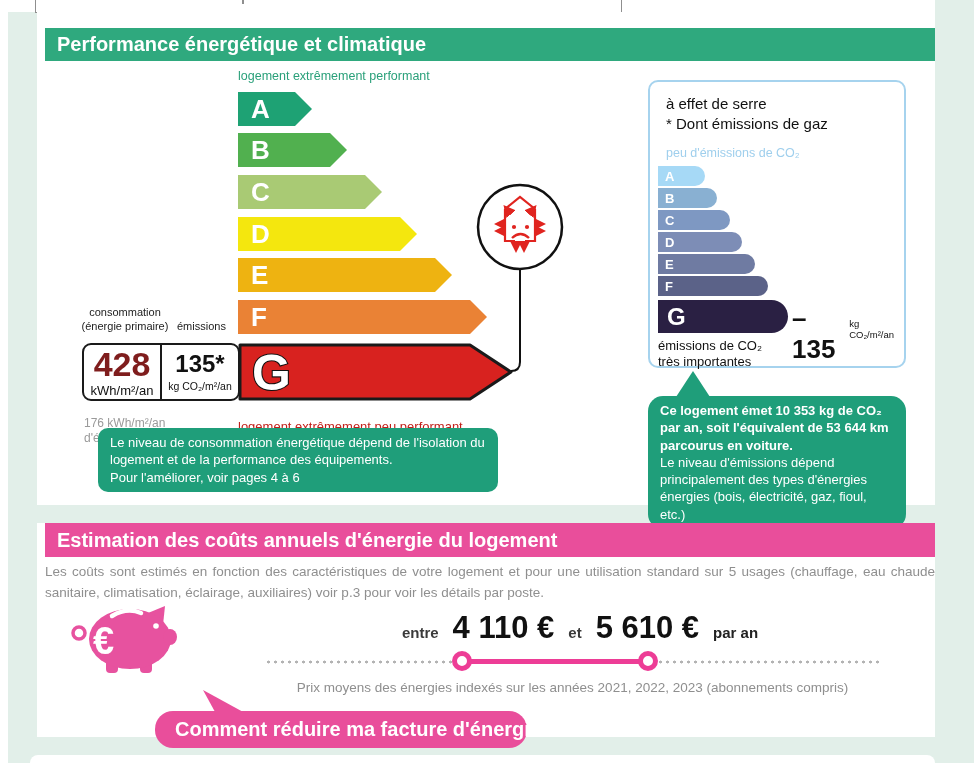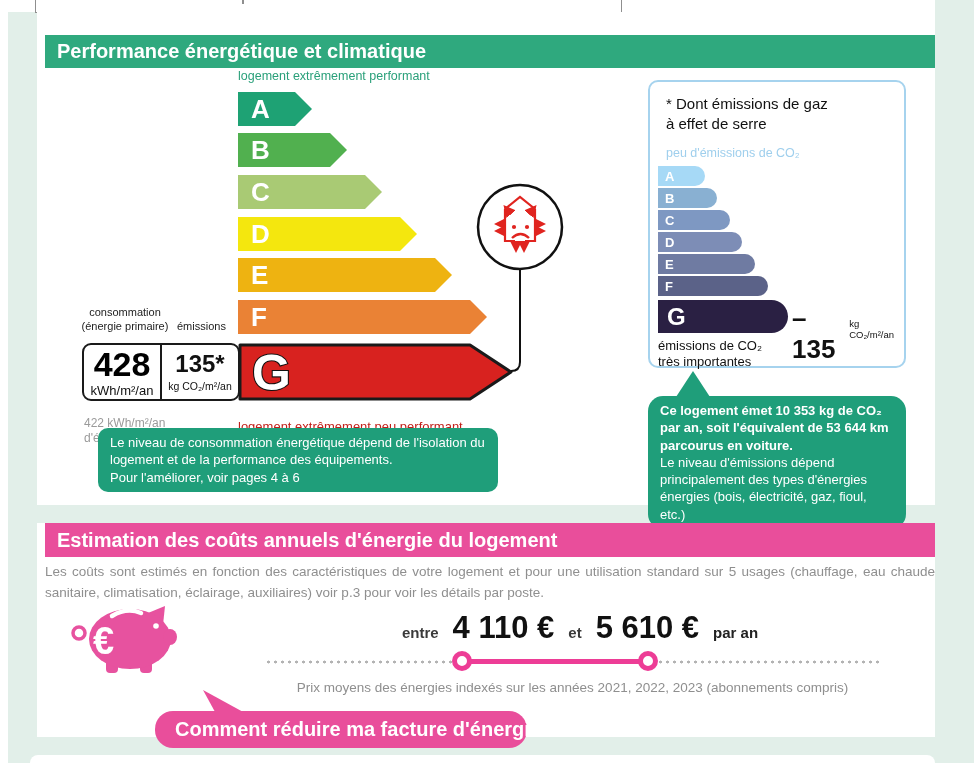--- a/index.html
+++ b/index.html
@@ -14,35 +14,35 @@
                   border:1.5px solid #8f8f8f;}
   .top-cutoff-divider{left:206px;top:0;width:2px;height:11px;background:#8f8f8f;}
   .panel-white{background:#fff;}
   .sec1-panel{left:37px;top:12px;width:898px;height:493px;}
   .sec2-panel{left:37px;top:523px;width:898px;height:214px;}
   .next-box{left:30px;top:755px;width:905px;height:8px;background:#fff;border-radius:8px 8px 0 0;}
 
   
   .banner{left:45px;width:890px;color:#fff;font-weight:bold;font-size:20px;
           padding-left:12px;box-sizing:border-box;display:flex;align-items:center;}
-  .banner-green{top:28px;height:33px;margin-top:7px;}
+  .banner-green{top:28px;height:33px;}
   .banner-pink{top:523px;height:34px;}
 
   
   .perf-top-label{left:238px;top:69px;font-size:12.5px;color:#2aa07a;}
   .e-row{left:238px;height:34px;display:flex;align-items:center;
          clip-path:polygon(0 0,calc(100% - 17px) 0,100% 50%,calc(100% - 17px) 100%,0 100%);}
   .e-row span{color:#fff;font-weight:bold;font-size:26px;padding-left:13px;}
   .lbl-conso{left:78px;top:306px;width:94px;text-align:center;font-size:11px;color:#222;line-height:1.25;}
   .lbl-emis{left:177px;top:320px;font-size:11px;color:#222;}
   .g-box{left:82px;top:343px;width:158px;height:58px;background:#fff;border:2.5px solid #1a1a1a;
          border-radius:9px;box-sizing:border-box;display:flex;z-index:2;}
   .g-cell{flex:1;display:flex;flex-direction:column;align-items:center;justify-content:center;}
   .g-cell.sep{border-left:2px solid #1a1a1a;}
-  .g-val1{font-size:34px;font-weight:800;color:#000000;line-height:1;}
+  .g-val1{font-size:34px;font-weight:800;color:#7f1d1d;line-height:1;}
   .g-unit1{font-size:13px;color:#111;margin-top:2px;}
   .g-val2{font-size:24px;font-weight:800;color:#111;line-height:1;}
   .g-unit2{font-size:10.5px;color:#111;margin-top:4px;}
   .g-arrow{left:238px;top:343px;width:276px;height:58px;}
   .final-energy{left:84px;top:416px;font-size:12px;color:#9a9a9a;line-height:1.25;}
   .perf-bottom-label{left:238px;top:419px;font-size:13px;color:#c2201a;}
 
   
   .bubble{border-radius:10px;color:#fff;font-size:13px;line-height:1.33;padding:6px 12px;box-sizing:border-box;}
   .bubble-left{left:98px;top:428px;width:400px;}
@@ -143,21 +143,21 @@
       <div class="g-unit2">kg CO₂/m²/an</div>
     </div>
   </div>
 
   <svg class="abs g-arrow" viewBox="0 0 276 58">
     <polygon points="2,2 232,2 273,29 232,56 2,56" stroke="#1a1a1a" stroke-width="3" stroke-linejoin="round" fill="#d8221f"></polygon>
     <text x="14" y="47" font-size="50" font-weight="800" fill="#ffffff" stroke="#111111" stroke-width="2.2" paint-order="stroke" font-family="Liberation Sans, sans-serif">G</text>
   </svg>
 
   <div class="abs final-energy">
-    <div>422 kWh/m²/an</div>
+    <div>176 kWh/m²/an</div>
     <div>d'énergie finale</div>
   </div>
   <div class="abs perf-bottom-label" style="color: rgb(194, 32, 26);">logement extrêmement peu performant</div>
 
   <svg class="abs" style="left:460px;top:170px;z-index:2" width="120" height="215" viewBox="0 0 120 215">
     <defs>
       <marker id="ah" markerWidth="6" markerHeight="6" refX="4" refY="3" orient="auto">
         <path d="M0,0 L6,3 L0,6 Z" fill="#e0241f"></path>
       </marker>
     </defs>
@@ -187,22 +187,22 @@
   </svg>
 
   <div class="abs tail tail-left" style="border-bottom:24px solid #1f9e7a;"></div>
   <div class="abs bubble bubble-left" style="background-color: rgb(31, 158, 122);">
     <div>Le niveau de consommation énergétique dépend de l'isolation du logement et de la performance des équipements.</div>
     <div>Pour l'améliorer, voir pages 4 à 6</div>
   </div>
 
   <div class="abs co2-panel">
     <div class="abs co2-title">
+      <div>à effet de serre</div>
       <div>* Dont émissions de gaz</div>
-      <div>à effet de serre</div>
     </div>
     <div class="abs co2-low" style="color: rgb(159, 207, 237); margin-left: 8px;">peu d'émissions de CO₂</div>
 
     <div class="abs co2-row" style="top: 84px; width: 47px; background-color: rgb(166, 217, 246);">
       <span>A</span>
       </div>
     <div class="abs co2-row" style="top: 106px; width: 59px; background-color: rgb(137, 176, 210);">
       <span>B</span>
       </div>
     <div class="abs co2-row" style="top: 128px; width: 72px; background-color: rgb(126, 152, 194);">

